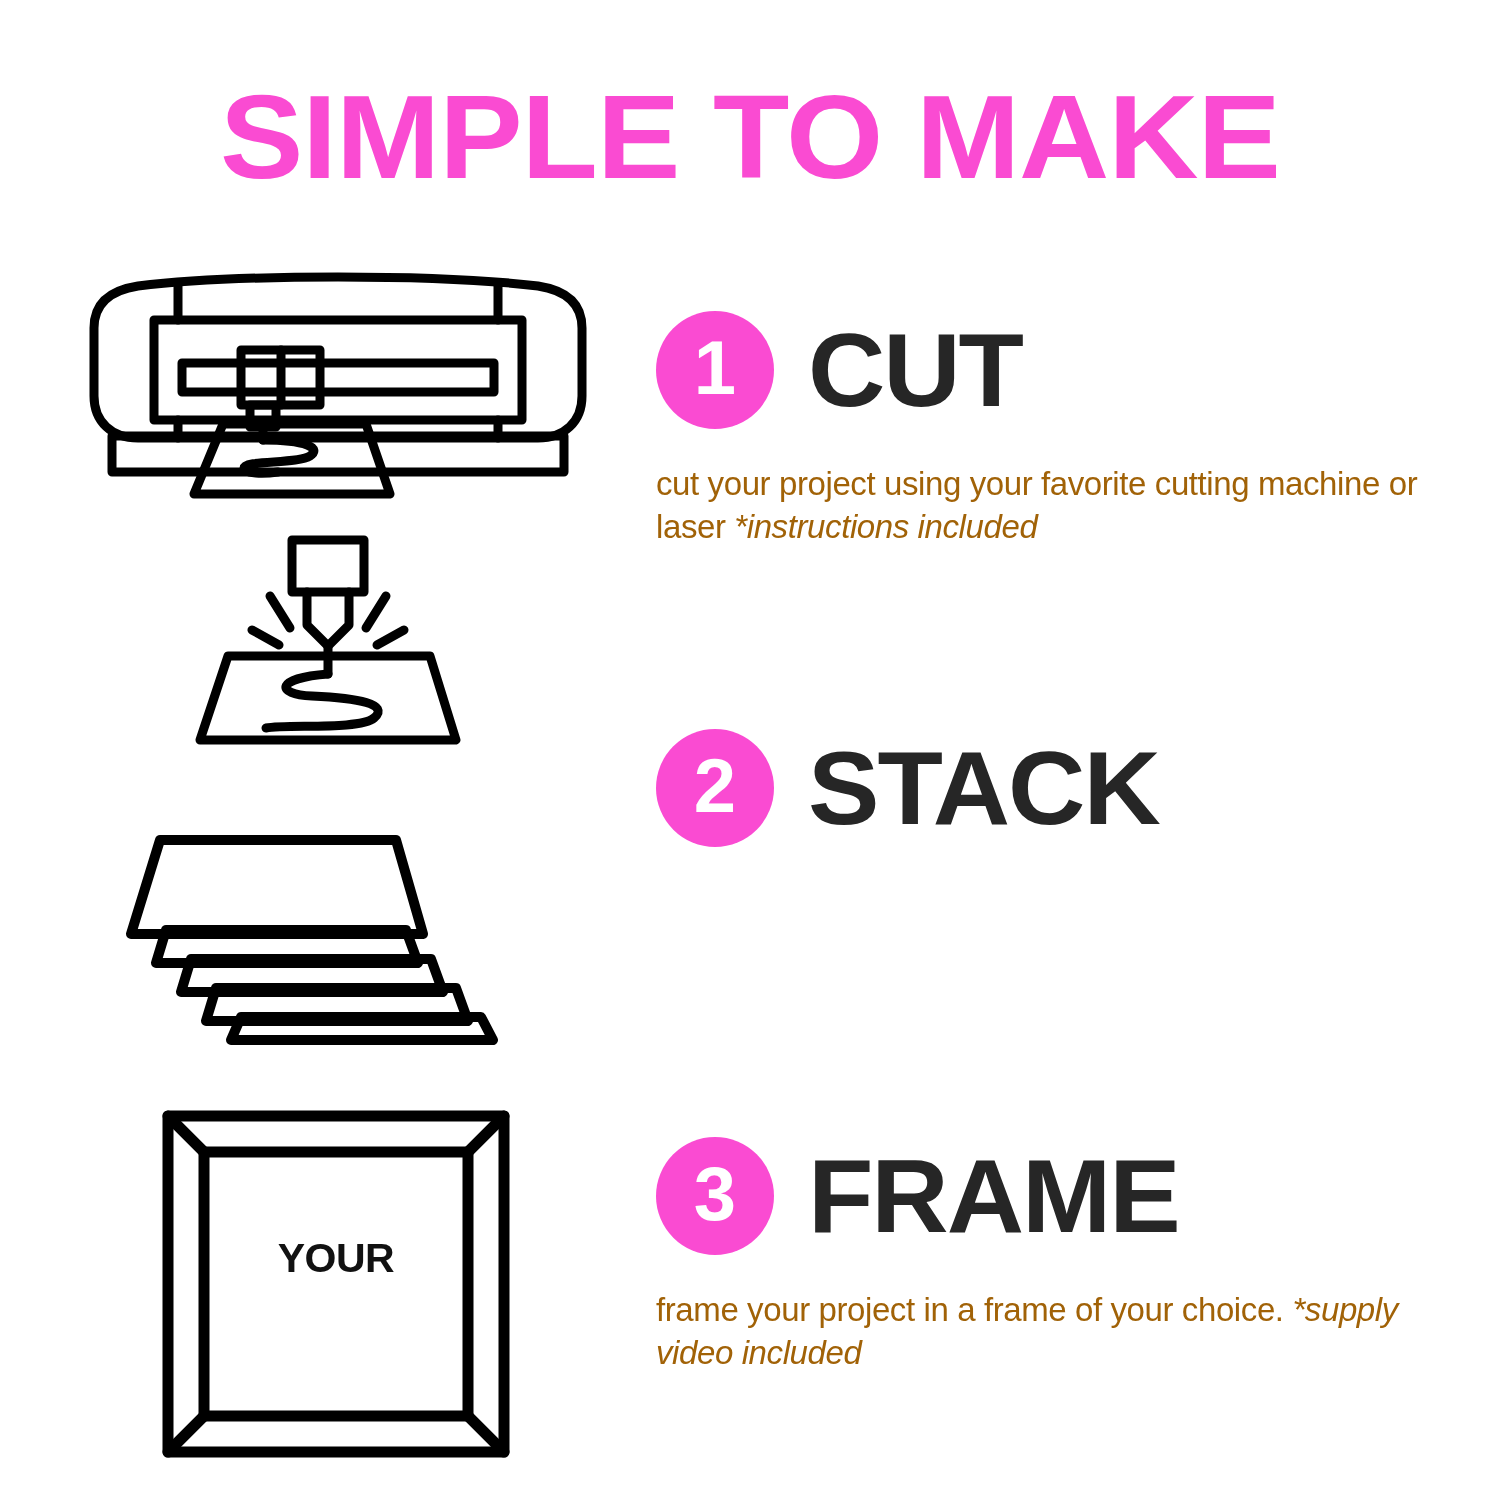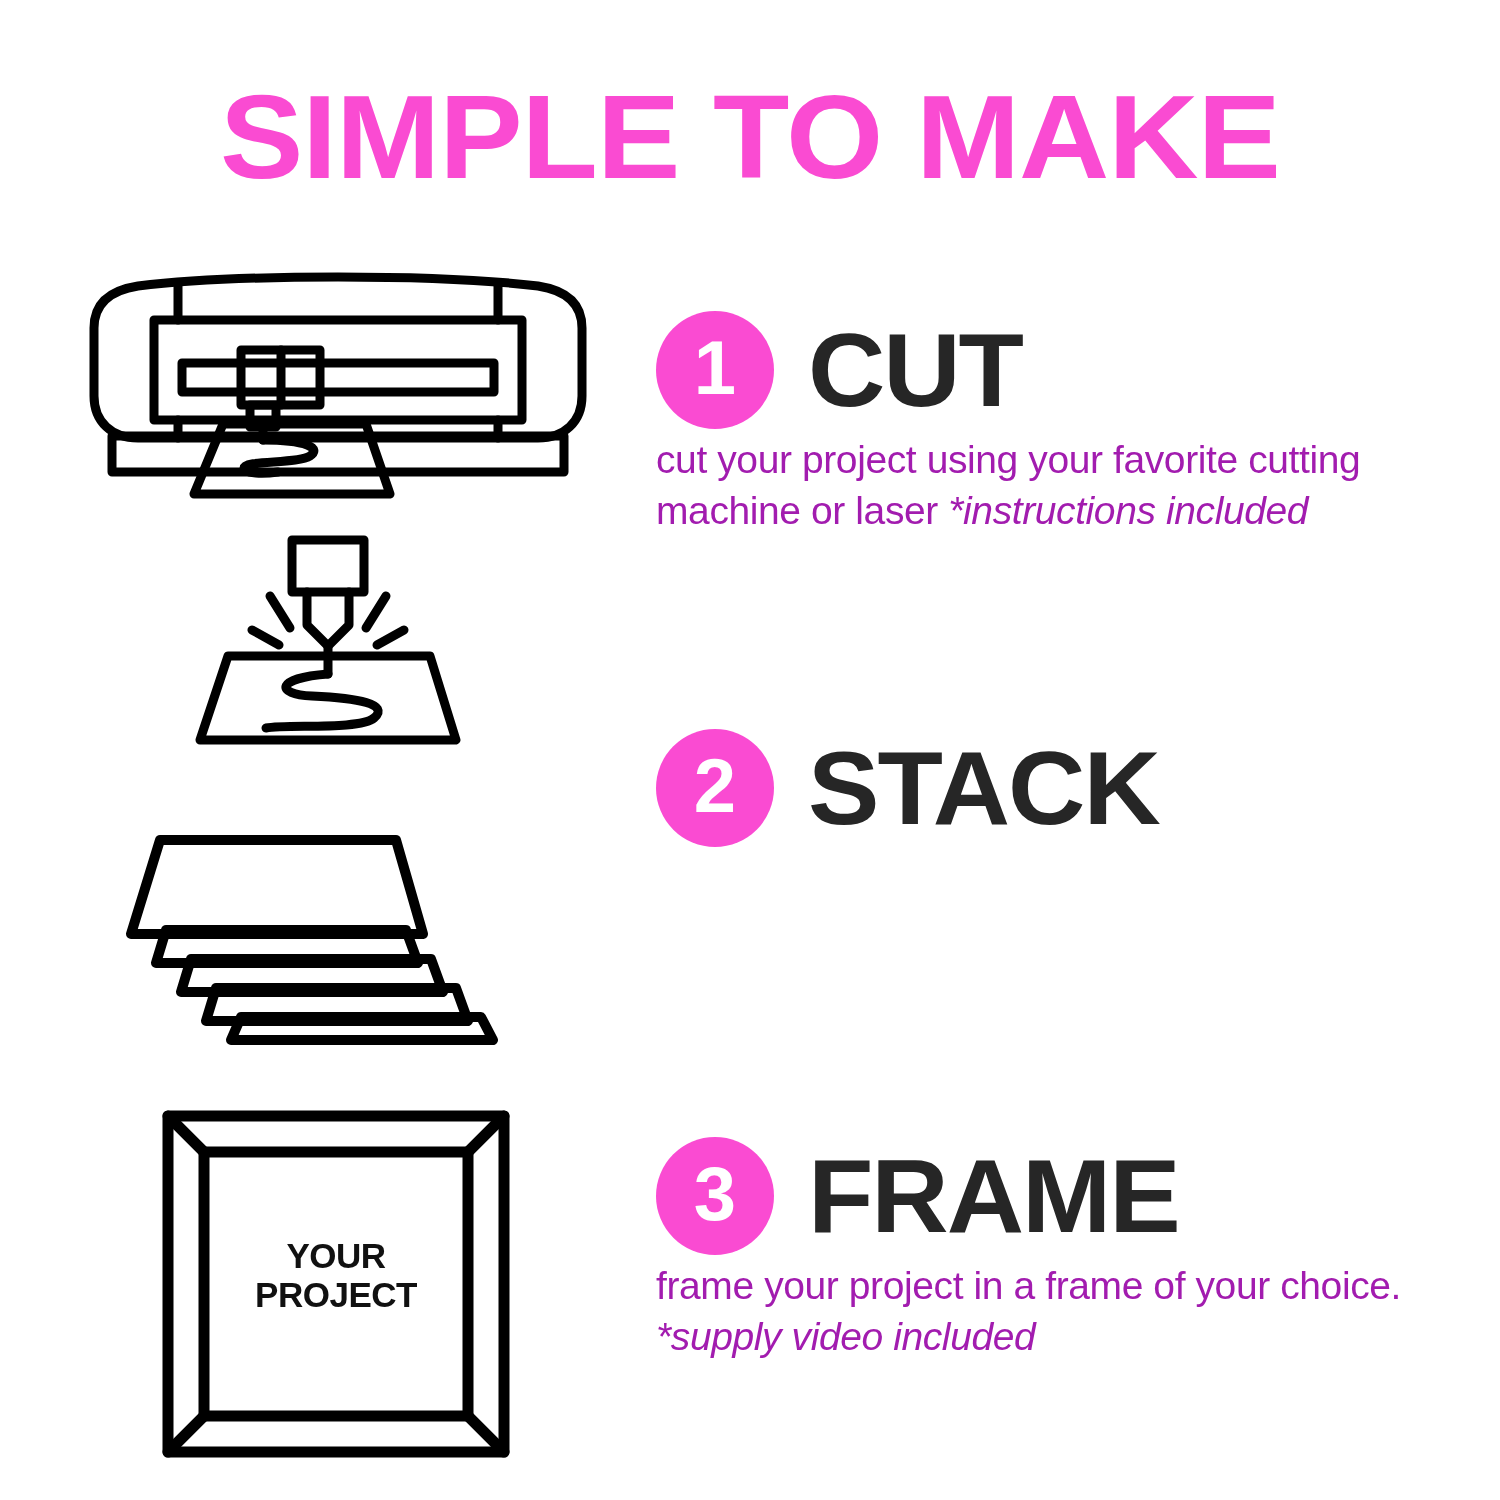--- a/index.html
+++ b/index.html
@@ -60,24 +60,24 @@
     font-family:"Liberation Sans", sans-serif;
     font-weight:bold;
     font-size:104px;
     line-height:1;
     letter-spacing:-2px;
     transform:scaleX(1.03);
     transform-origin:left center;
     white-space:nowrap;
   }
   .step-body {
-    margin-top:5px;
-    color:#a21caf;
-    font-family:"Liberation Sans", sans-serif;
-    font-size:39px;
+    margin-top:33px;
+    color:#a16207;
+    font-family:"Liberation Sans", sans-serif;
+    font-size:33px;
     line-height:1.30;
     letter-spacing:-0.4px;
     max-width:790px;
   }
   .step-body .ital { font-style:italic; }
 
   #step1 { top:310px; }
   #step2 { top:728px; }
   #step3 { top:1136px; }
 
@@ -91,21 +91,21 @@
   .illus svg { width:100%; height:100%; display:block; }
 
   .frame-label {
     position:absolute;
     left:0; top:128px;
     width:352px;
     text-align:center;
     color:#111111;
     font-family:"Liberation Sans", sans-serif;
     font-weight:bold;
-    font-size:35px;
+    font-size:41px;
     line-height:1.12;
     letter-spacing:-0.5px;
   }
   .frame-label span { display:block; }
 </style>
 </head>
 <body>
 
 <div id="page">
 
@@ -176,21 +176,20 @@
     <svg viewBox="0 0 352 352" fill="none" stroke="#000000" stroke-width="11" stroke-linecap="round" stroke-linejoin="round">
       <rect x="8" y="8" width="336" height="336"></rect>
       <rect x="44" y="44" width="264" height="264"></rect>
       <path d="M8 8 L44 44"></path>
       <path d="M344 8 L308 44"></path>
       <path d="M8 344 L44 308"></path>
       <path d="M344 344 L308 308"></path>
     </svg>
     <div class="frame-label">
       <span>YOUR</span>
-      <span>PROJECT</span>
     </div>
   </div>
 
   <div class="step" id="step1">
     <div class="step-head">
       <div class="badge">1</div>
       <div class="step-word">CUT</div>
     </div>
     <div class="step-body"><span>cut your project using your favorite cutting machine or laser </span><span class="ital">*instructions included</span></div>
   </div>

